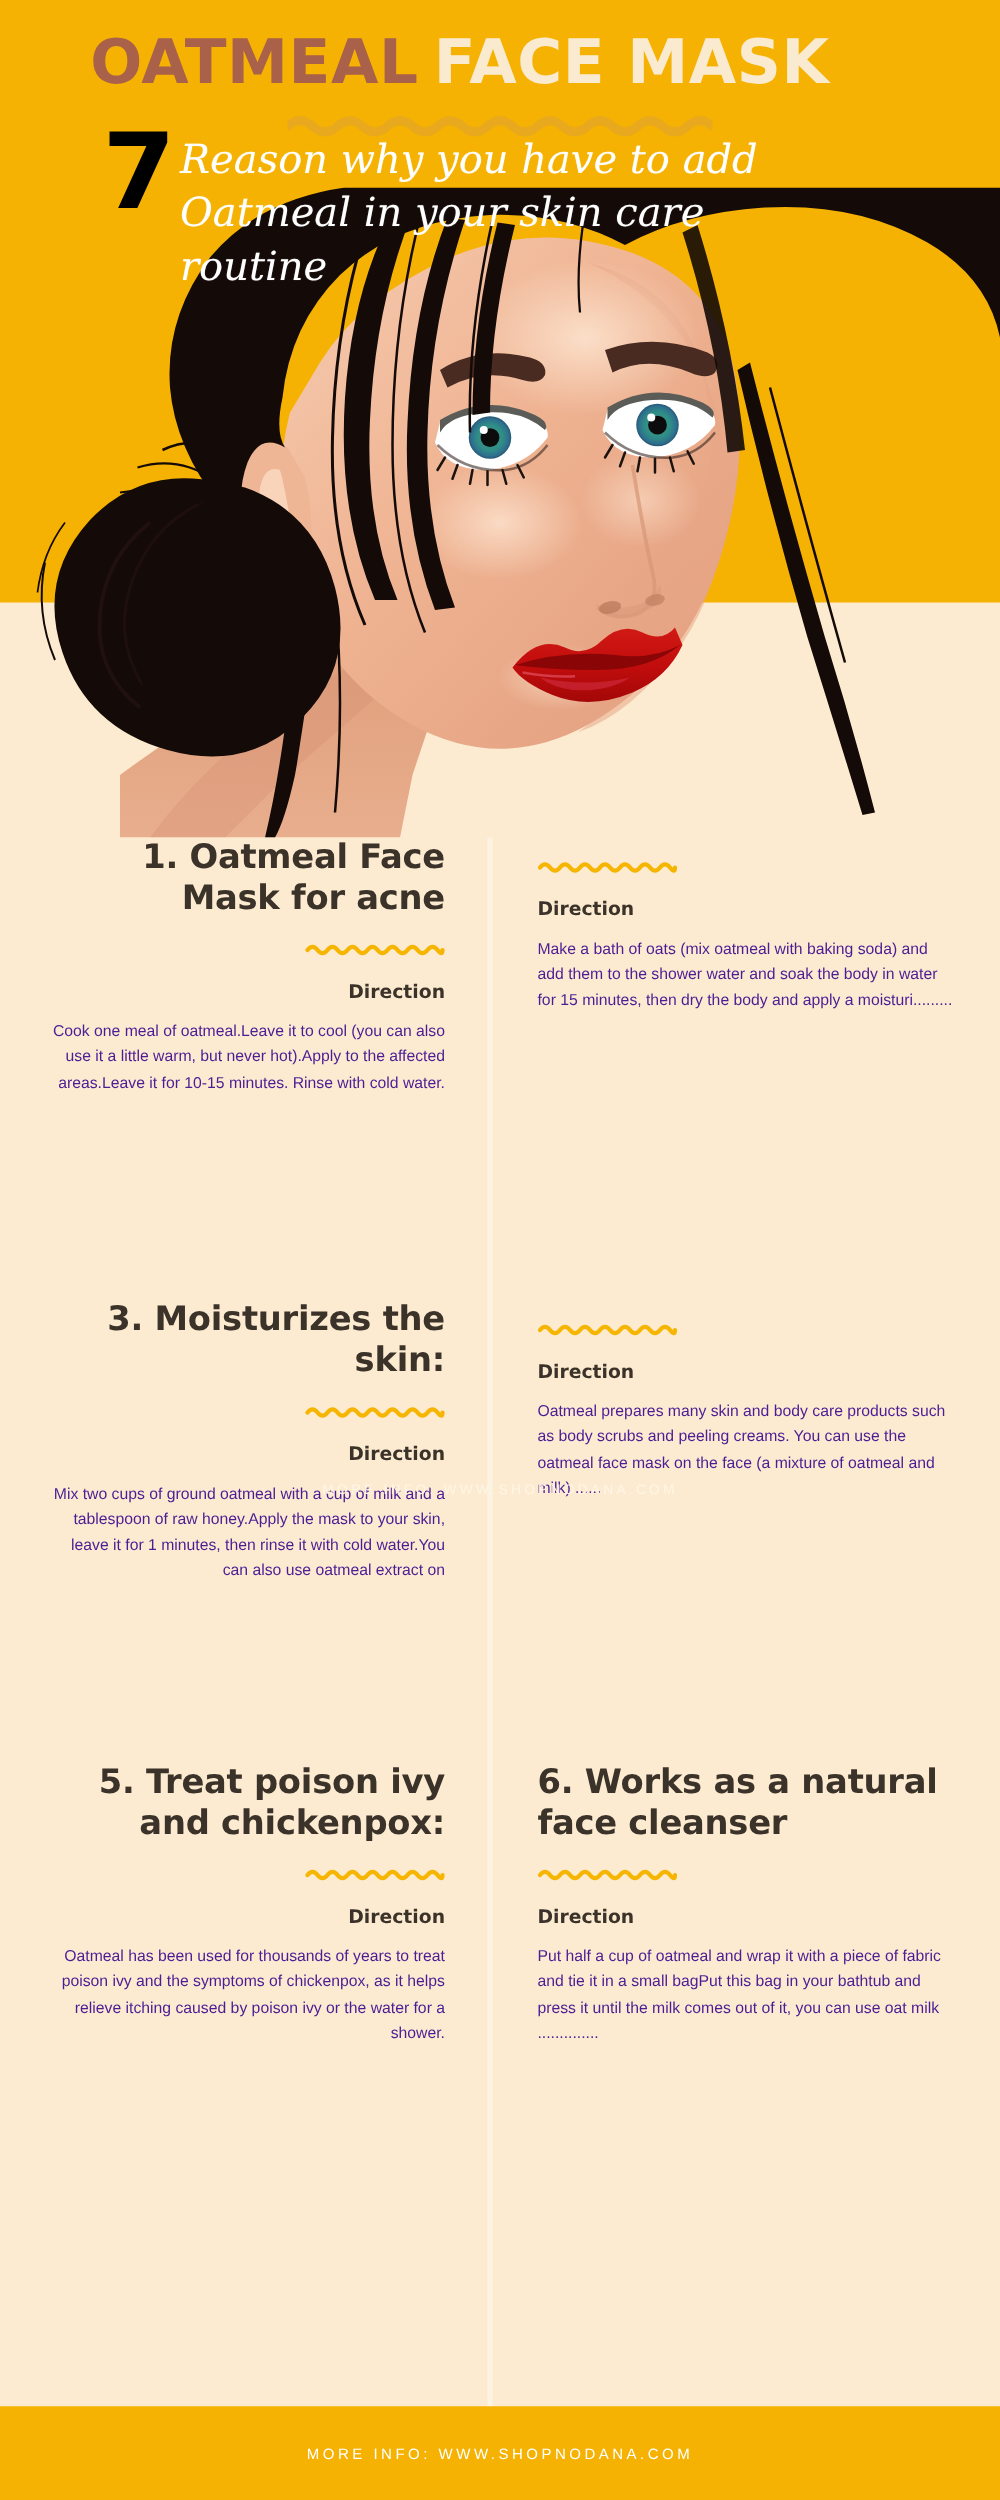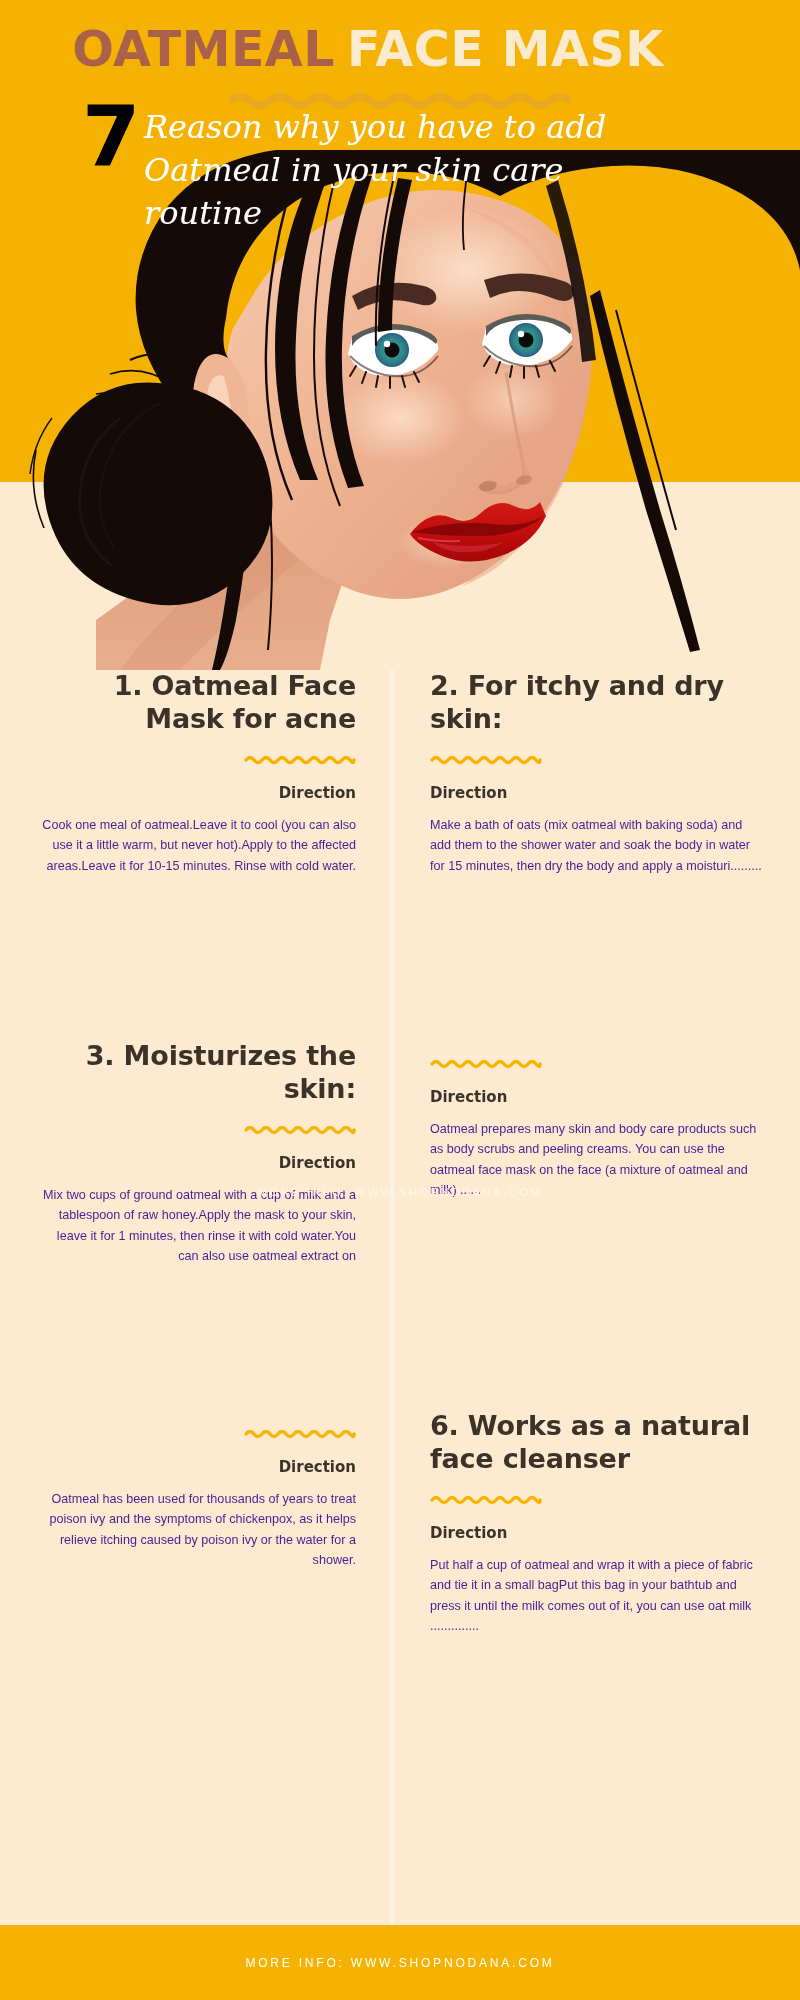--- a/index.html
+++ b/index.html
@@ -350,21 +350,20 @@
         <div class="sec-title">1. Oatmeal Face Mask for acne</div>
         <div class="wave-sep">
           <svg width="112" height="12" viewBox="0 0 112 12">
             <path d="M2,6 Q6,1 10,6 T18,6 T26,6 T34,6 T42,6 T50,6 T58,6 T66,6 T74,6 T82,6 T90,6 T98,6 T106,6 T110,6" stroke="#F6B500" stroke-width="3.4" fill="none" stroke-linecap="round"></path>
           </svg>
         </div>
         <div class="dir-label">Direction</div>
         <div class="dir-body">Cook one meal of oatmeal.Leave it to cool (you can also use it a little warm, but never hot).Apply to the affected areas.Leave it for 10-15 minutes. Rinse with cold water.</div>
       </div>
       <div class="cell right">
-        <div class="sec-title">2. For itchy and dry skin:</div>
         <div class="wave-sep">
           <svg width="112" height="12" viewBox="0 0 112 12">
             <path d="M2,6 Q6,1 10,6 T18,6 T26,6 T34,6 T42,6 T50,6 T58,6 T66,6 T74,6 T82,6 T90,6 T98,6 T106,6 T110,6" stroke="#F6B500" stroke-width="3.4" fill="none" stroke-linecap="round"></path>
           </svg>
         </div>
         <div class="dir-label">Direction</div>
         <div class="dir-body">Make a bath of oats (mix oatmeal with baking soda) and add them to the shower water and soak the body in water for 15 minutes, then dry the body and apply a moisturi.........</div>
       </div>
     </div>
 
@@ -385,20 +384,21 @@
             <path d="M2,6 Q6,1 10,6 T18,6 T26,6 T34,6 T42,6 T50,6 T58,6 T66,6 T74,6 T82,6 T90,6 T98,6 T106,6 T110,6" stroke="#F6B500" stroke-width="3.4" fill="none" stroke-linecap="round"></path>
           </svg>
         </div>
         <div class="dir-label">Direction</div>
         <div class="dir-body">Oatmeal prepares many skin and body care products such as body scrubs and peeling creams. You can use the oatmeal face mask on the face (a mixture of oatmeal and milk) ......</div>
       </div>
     </div>
 
     <div class="row" style="height:360px;">
       <div class="cell left">
+        <div class="sec-title">5. Treat poison ivy and chickenpox:</div>
         <div class="wave-sep">
           <svg width="112" height="12" viewBox="0 0 112 12">
             <path d="M2,6 Q6,1 10,6 T18,6 T26,6 T34,6 T42,6 T50,6 T58,6 T66,6 T74,6 T82,6 T90,6 T98,6 T106,6 T110,6" stroke="#F6B500" stroke-width="3.4" fill="none" stroke-linecap="round"></path>
           </svg>
         </div>
         <div class="dir-label">Direction</div>
         <div class="dir-body">Oatmeal has been used for thousands of years to treat poison ivy and the symptoms of chickenpox, as it helps relieve itching caused by poison ivy or the water for a shower.</div>
       </div>
       <div class="cell right">
         <div class="sec-title">6. Works as a natural face cleanser</div>

